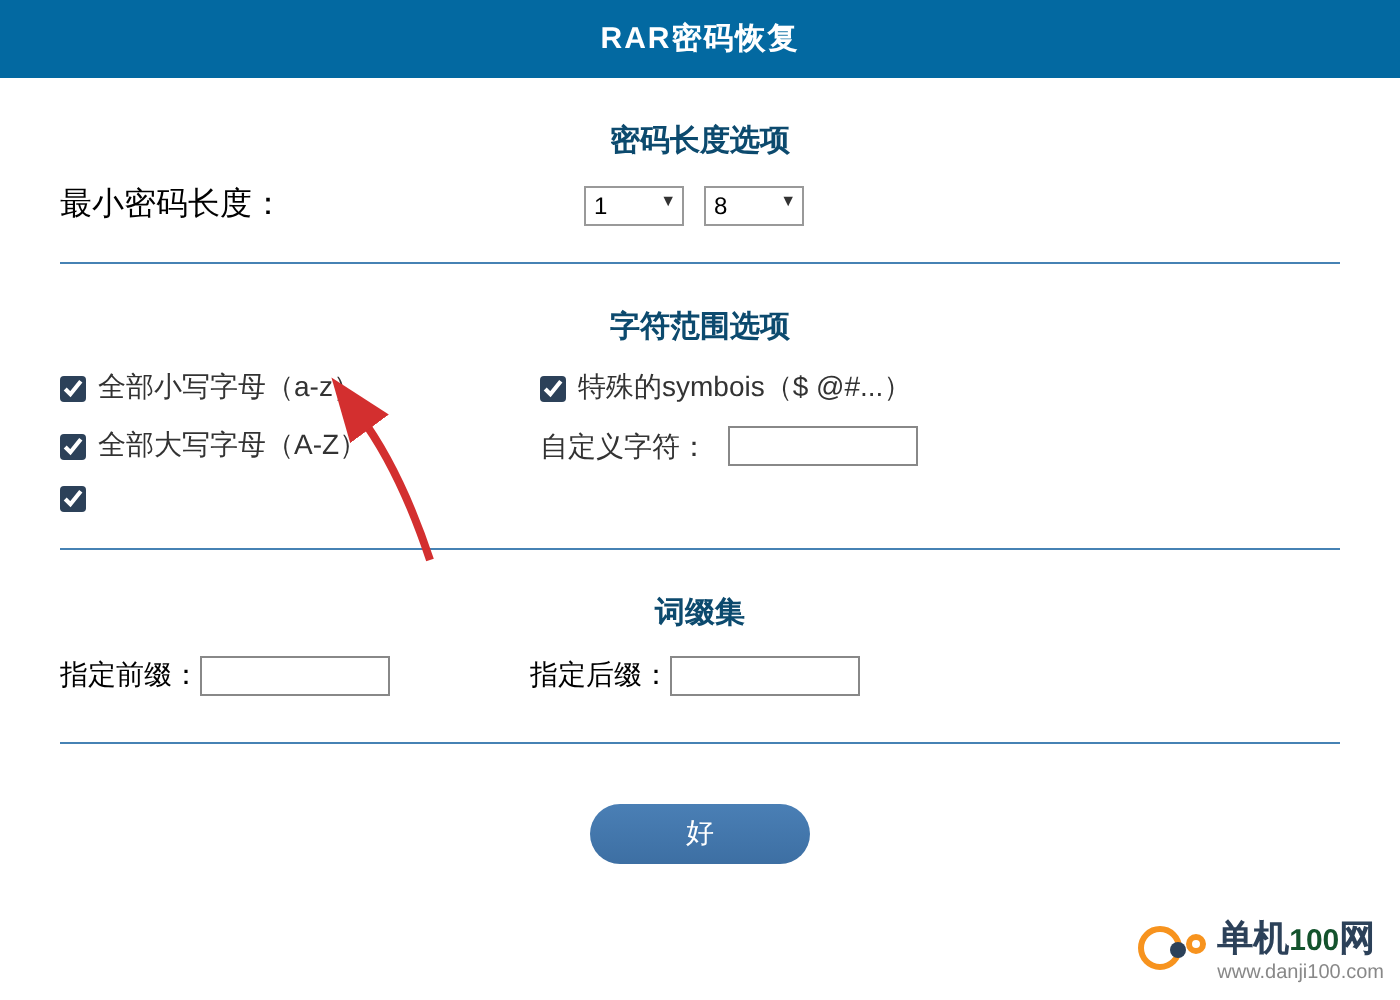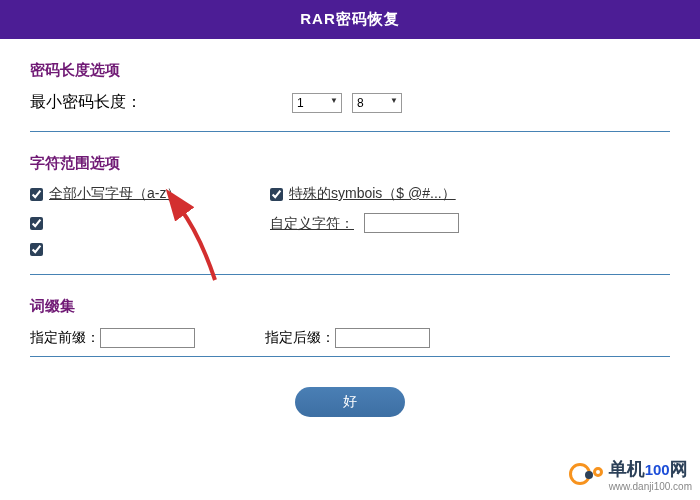--- a/index.html
+++ b/index.html
@@ -1,44 +1,44 @@
 <!DOCTYPE html>
 <html><head>
   <meta charset="utf-8">
   <style>
     * { box-sizing: border-box; margin: 0; padding: 0; }
     body { width: 700px; height: 500px; font-family: "Microsoft YaHei", sans-serif; background: #fff; overflow: hidden; position: relative; }
-    .header { background: #4c1d95; color: #fff; text-align: center; padding: 10px 0; font-size: 15px; font-weight: bold; letter-spacing: 1px; }
+    .header { background: #0369a1; color: #fff; text-align: center; padding: 10px 0; font-size: 15px; font-weight: bold; letter-spacing: 1px; }
     .content { padding: 0 30px; }
-    .section-title { font-size: 15px; font-weight: bold; color: #701a75; margin-top: 22px; margin-bottom: 12px; }
+    .section-title { font-size: 15px; font-weight: bold; color: #0c4a6e; margin-top: 22px; margin-bottom: 12px; text-align: center; }
     .label { min-width: 100px; }
     .select { width: 50px; height: 20px; border: 1px solid #999; background: #fff; font-size: 12px; padding: 0 4px; appearance: none; position: relative; }
     .select-wrap { position: relative; display: inline-block; }
     .select-wrap::after { content: "▼"; position: absolute; right: 4px; top: 3px; font-size: 8px; pointer-events: none; color: #333; }
     .length-row { display: flex; align-items: center; gap: 10px; margin-bottom: 18px; }
     .length-row .label { flex: 0 0 auto; margin-right: 140px; }
     .length-row .max-label { margin-left: 12px; margin-right: 210px; }
     .divider { border: none; border-top: 1px solid #4682b4; margin: 8px 0 0 0; }
-    .charset-grid { display: grid; grid-template-columns: 220px 1fr; gap: 10px 20px; font-size: 14px; color: #333; text-decoration: underline; }
+    .charset-grid { display: grid; grid-template-columns: 220px 1fr; gap: 10px 20px; font-size: 14px; color: #333; }
     .check-item { display: flex; align-items: center; gap: 6px; }
     .check-item input[type="checkbox"] { width: 13px; height: 13px; accent-color: #2c4159; }
     .custom-row { display: flex; align-items: flex-end; gap: 10px; }
     .text-input { width: 95px; height: 20px; border: 1px solid #888; padding: 0 4px; font-size: 12px; }
-    .affix-row { display: flex; align-items: center; font-size: 14px; margin-bottom: 8px; }
+    .affix-row { display: flex; align-items: center; font-size: 14px; margin-bottom: 23px; }
     .affix-row .spacer { width: 70px; }
     .buttons { display: flex; justify-content: center; gap: 70px; margin-top: 30px; }
     .btn { width: 110px; height: 30px; border-radius: 15px; border: none; color: #fff; font-size: 14px; cursor: pointer; background: linear-gradient(#4a7fb5, #3d6fa3); }
     .arrow { position: absolute; top: 180px; left: 160px; pointer-events: none; }
     .watermark { position: absolute; bottom: 8px; right: 8px; display: flex; align-items: center; gap: 6px; font-size: 12px; color: #666; }
     .wm-icon { position: relative; width: 34px; height: 24px; }
     .wm-circle-o { width: 22px; height: 22px; border: 3px solid #f7931e; border-radius: 50%; position: absolute; left: 0; top: 0; }
     .wm-dot { width: 8px; height: 8px; background: #2c4159; border-radius: 50%; position: absolute; left: 16px; top: 8px; }
     .wm-circle-s { width: 10px; height: 10px; border: 3px solid #f7931e; border-radius: 50%; position: absolute; right: 0; top: 4px; }
     .wm-text .cn { color: #2c4159; font-size: 18px; font-weight: bold; }
-    .wm-text .num { color: #1d4ed8; font-size: 15px; font-weight: bold; text-align: right; }
+    .wm-text .num { color: #14532d; font-size: 15px; font-weight: bold; text-align: right; }
     .wm-text .url { display: block; color: #888; font-size: 10px; }
   </style>
 </head>
 <body>
 
 <div class="header">
   <span>RAR密码恢复</span>
 </div>
 
 <div class="content">
@@ -64,20 +64,21 @@
     <label class="check-item">
       <input type="checkbox" checked="" style="">
       <span>全部小写字母（a-z）</span>
     </label>
     <label class="check-item">
       <input type="checkbox" checked="" style="">
       <span>特殊的symbois（$ @#...）</span>
     </label>
     <label class="check-item">
       <input type="checkbox" checked="" style="">
+      <span>全部大写字母（A-Z）</span>
     </label>
     <div class="custom-row">
       <span>自定义字符：</span>
       <input type="text" class="text-input" value="" style="">
     </div>
     <label class="check-item">
       <input type="checkbox" checked="" style="">
     </label>
   </div>
   <hr class="divider" style="margin-top:18px;">

